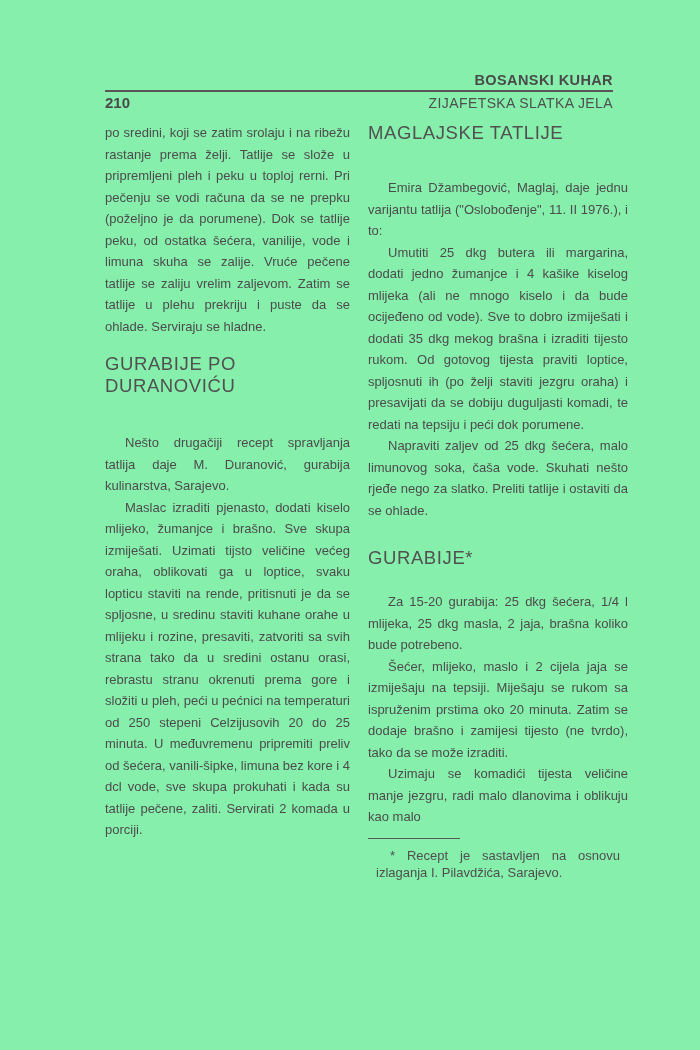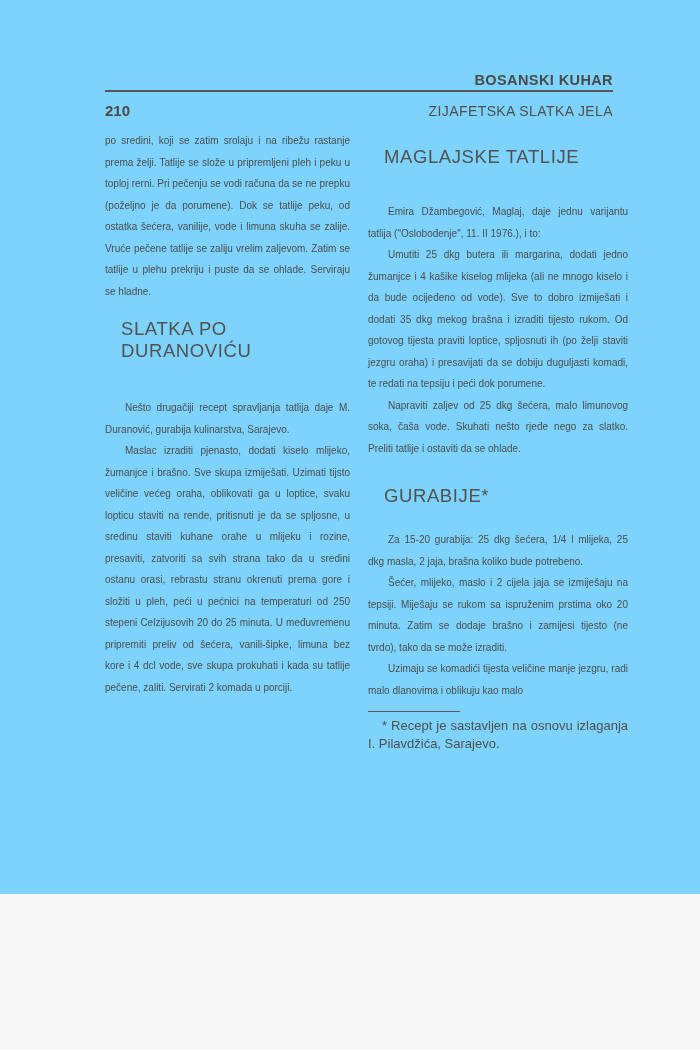--- a/index.html
+++ b/index.html
@@ -3,22 +3,22 @@
 <meta charset="utf-8">
 <style>
   html, body {
     margin: 0;
     padding: 0;
     background: #f7f7f7;
   }
   .page {
     position: relative;
     width: 700px;
-    height: 894px;
-    background: #7dd3fc;
+    height: 1050px;
+    background: #86efac;
     color: #4a4a4a;
     font-family: "Liberation Sans", "DejaVu Sans", sans-serif;
     overflow: hidden;
     box-sizing: border-box;
     padding-top: 72px;
   }
   .header {
     margin-left: 105px;
     width: 508px;
   }
@@ -31,21 +31,21 @@
     padding-bottom: 2px;
   }
   .header-rule {
     border-bottom: 2px solid #575757;
     height: 0;
   }
   .subheader-row {
     display: flex;
     justify-content: space-between;
     align-items: baseline;
-    margin-top: 10px;
+    margin-top: 2px;
   }
   .page-number {
     font-size: 15px;
     font-weight: bold;
     color: #4a4a4a;
   }
   .section-title {
     font-size: 14px;
     letter-spacing: 0.4px;
     color: #4f4f4f;
@@ -53,50 +53,50 @@
   .columns {
     margin-left: 105px;
     margin-top: 11px;
     width: 523px;
     display: flex;
     gap: 18px;
   }
   .col-left  { width: 245px; }
   .col-right { width: 260px; }
   .body-text {
-    font-size: 10px;
+    font-size: 13px;
     line-height: 21.5px;
     text-align: justify;
     margin: 0;
     color: #4c4c4c;
   }
   .indent { text-indent: 20px; }
   .recipe-heading {
     font-size: 18.5px;
     font-weight: normal;
     letter-spacing: 0.6px;
     color: #515151;
-    margin: 16px;
+    margin: 0;
   }
   .heading-maglajske  { margin-bottom: 33px; }
   .heading-duranovic  { margin-top: 16px; margin-bottom: 35px; }
   .heading-gurabije   { margin-top: 26px; margin-bottom: 22px; }
   .footnote-block { margin-top: 10px; }
   .footnote-rule {
     width: 92px;
     border-top: 1.5px solid #5a5a5a;
     height: 0;
     margin-bottom: 5px;
   }
   .footnote-text {
     font-size: 13px;
     line-height: 17.5px;
     text-align: justify;
     text-indent: 14px;
-    margin: 0;
+    margin: 8px;
     color: #4f4f4f;
   }
 </style>
 </head>
 <body>
 
 <div class="page">
 
   <div class="header">
     <div class="book-title">BOSANSKI KUHAR</div>
@@ -104,21 +104,21 @@
     <div class="subheader-row">
       <span class="page-number">210</span>
       <span class="section-title">ZIJAFETSKA SLATKA JELA</span>
     </div>
   </div>
 
   <div class="columns">
 
     <div class="col-left">
       <p class="body-text">po sredini, koji se zatim srolaju i na ribežu rastanje prema želji. Tatlije se slože u pripremljeni pleh i peku u toploj rerni. Pri pečenju se vodi računa da se ne prepku (poželjno je da porumene). Dok se tatlije peku, od ostatka šećera, vanilije, vode i limuna skuha se zalije. Vruće pečene tatlije se zaliju vrelim zaljevom. Zatim se tatlije u plehu prekriju i puste da se ohlade. Serviraju se hladne.</p>
-      <h2 class="recipe-heading heading-duranovic">SLATKA PO DURANOVIĆU</h2>
+      <h2 class="recipe-heading heading-duranovic">GURABIJE PO DURANOVIĆU</h2>
       <p class="body-text indent">Nešto drugačiji recept spravljanja tatlija daje M. Duranović, gurabija kulinarstva, Sarajevo.</p>
       <p class="body-text indent">Maslac izraditi pjenasto, dodati kiselo mlijeko, žumanjce i brašno. Sve skupa izmiješati. Uzimati tijsto veličine većeg oraha, oblikovati ga u loptice, svaku lopticu staviti na rende, pritisnuti je da se spljosne, u sredinu staviti kuhane orahe u mlijeku i rozine, presaviti, zatvoriti sa svih strana tako da u sredini ostanu orasi, rebrastu stranu okrenuti prema gore i složiti u pleh, peći u pećnici na temperaturi od 250 stepeni Celzijusovih 20 do 25 minuta. U međuvremenu pripremiti preliv od šećera, vanili-šipke, limuna bez kore i 4 dcl vode, sve skupa prokuhati i kada su tatlije pečene, zaliti. Servirati 2 komada u porciji.</p>
     </div>
 
     <div class="col-right">
       <h2 class="recipe-heading heading-maglajske">MAGLAJSKE TATLIJE</h2>
       <p class="body-text indent">Emira Džambegović, Maglaj, daje jednu varijantu tatlija ("Oslobođenje", 11. II 1976.), i to:</p>
       <p class="body-text indent">Umutiti 25 dkg butera ili margarina, dodati jedno žumanjce i 4 kašike kiselog mlijeka (ali ne mnogo kiselo i da bude ocijeđeno od vode). Sve to dobro izmiješati i dodati 35 dkg mekog brašna i izraditi tijesto rukom. Od gotovog tijesta praviti loptice, spljosnuti ih (po želji staviti jezgru oraha) i presavijati da se dobiju duguljasti komadi, te redati na tepsiju i peći dok porumene.</p>
       <p class="body-text indent">Napraviti zaljev od 25 dkg šećera, malo limunovog soka, čaša vode. Skuhati nešto rjeđe nego za slatko. Preliti tatlije i ostaviti da se ohlade.</p>
       <h2 class="recipe-heading heading-gurabije">GURABIJE*</h2>

